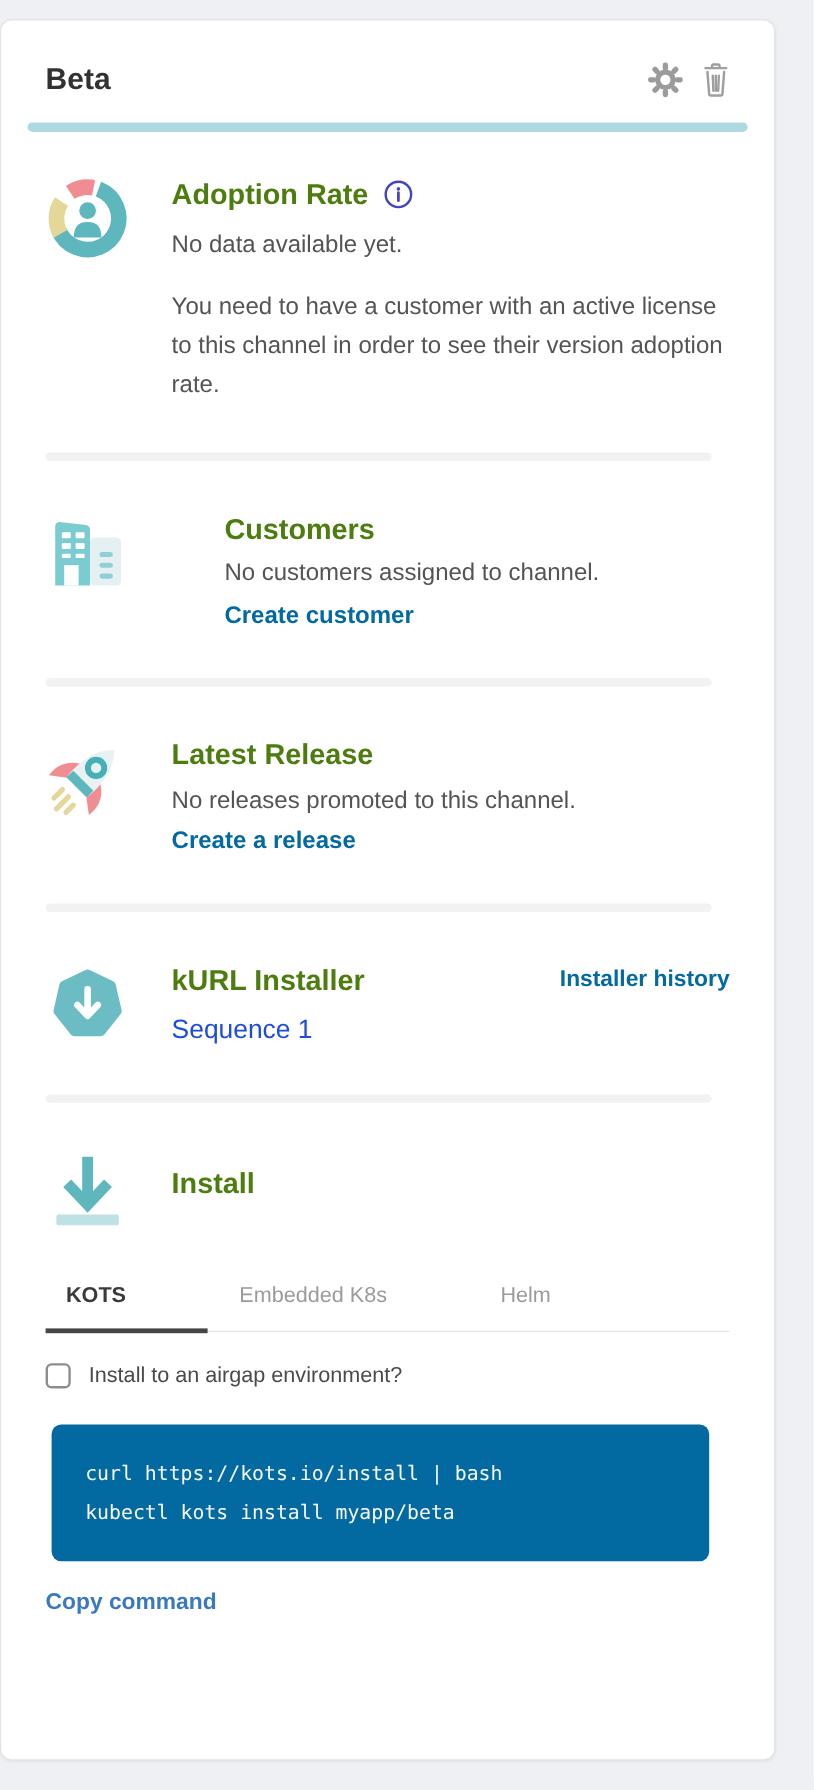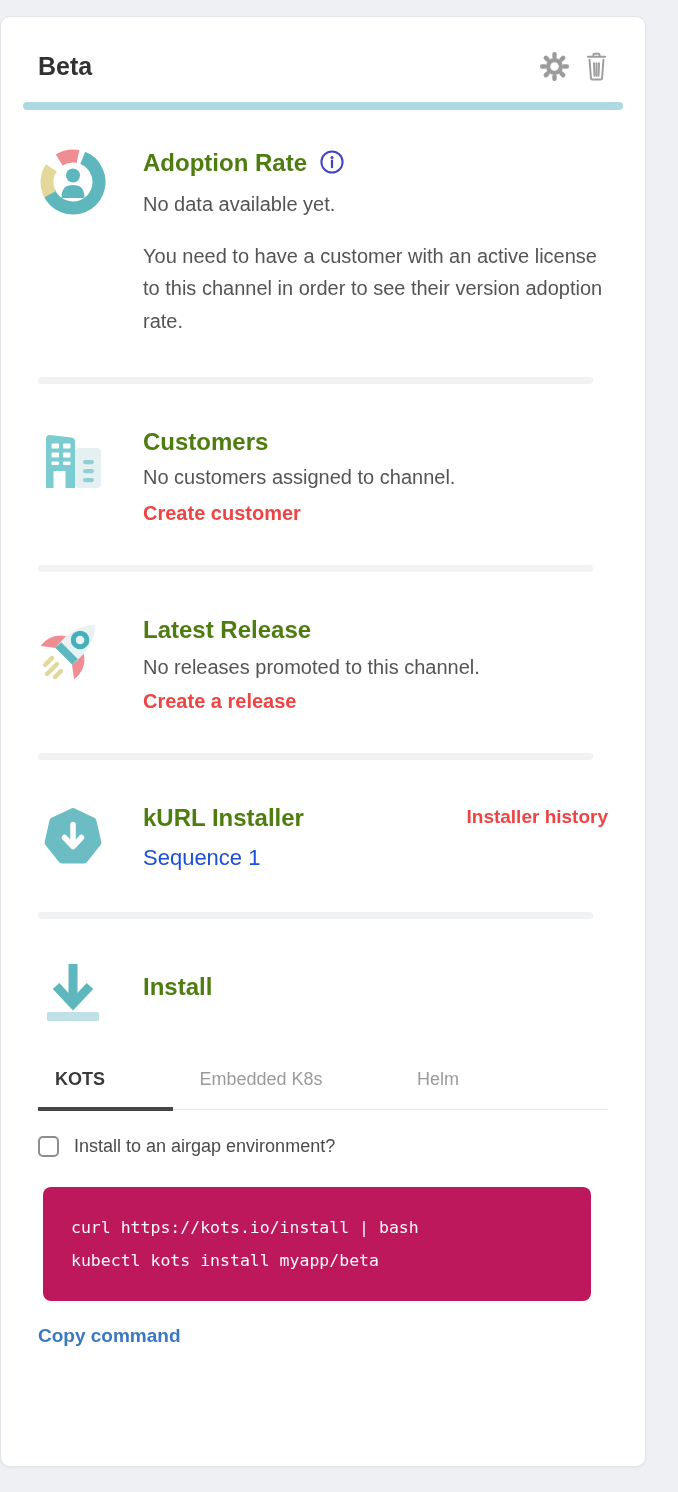--- a/index.html
+++ b/index.html
@@ -24,35 +24,35 @@
     margin:34px 35px 0 37px;
   }
   .card-title { font-size:25px; font-weight:700; color:#323232; }
   .header-actions { display:flex; align-items:center; gap:13px; }
   .icon-btn { background:none; border:none; padding:0; cursor:pointer; line-height:0; }
   .accent-rule { height:8px; background:#aed9e2; border-radius:4px; margin:20px 22px 0; }
 
   .sections { padding:0 37px; }
   .section { display:flex; }
   .s-adoption  { margin-top:37px; }
-  .s-customers { margin-top:42px; }
+  .s-customers { margin-top:42px;gap:44px; }
   .s-release   { margin-top:42px; }
   .s-kurl      { margin-top:42px; }
   .s-install   { margin-top:40px; }
   .section-icon { flex:0 0 70px; width:70px; line-height:0; }
   .section-body { margin-left:35px; flex:1; min-width:0; }
   .section-title {
     margin:2px 0 0; font-size:24px; font-weight:700; color:#4d7c0f;
     display:flex; align-items:flex-start; gap:12px;
   }
   .muted { font-size:20px; color:#545454; }
   .empty-text { margin-top:16px; }
   .hint-text { margin-top:24px; max-width:462px; line-height:1.62; }
   .link {
-    color:#ef4444; font-size:20px; font-weight:600;
+    color:#0369a1; font-size:20px; font-weight:600;
     text-decoration:none; display:inline-block; cursor:pointer;
   }
   .customers-link { margin-top:13px; }
   .release-link { margin-top:11px; }
   .divider { height:7px; background:#f1f2f4; border-radius:4px; margin:40px 15px 0 0; }
 
   .kurl-body { display:flex; }
   .kurl-col { flex:1; }
   .kurl-seq { margin-top:13px; font-size:22px; color:#1d4ed8; }
   .history-link { font-size:19px; margin-top:4px; }
@@ -69,21 +69,21 @@
   .tab.active { color:#3a3a3a; font-weight:600; border-bottom-color:#464646; }
 
   .airgap-row { display:flex; align-items:center; gap:15px; margin-top:26px; }
   .checkbox {
     width:21px; height:21px; border:2px solid #8d8d8d; border-radius:5px;
     background:#fff; cursor:pointer; flex:0 0 21px;
   }
   .airgap-label { font-size:18px; color:#4a4a4a; }
 
   .code-block {
-    background:#be185d; color:#f8f8f8;
+    background:#0369a1; color:#f8f8f8;
     border-radius:8px;
     margin:30px 17px 0 5px;
     padding:24px 28px;
     font-family:"DejaVu Sans Mono", monospace;
     font-size:16.5px; line-height:2.0;
     white-space:pre;
   }
   .copy-link { margin-top:24px; font-size:19px; color:#3b78c2; }
 </style>
 </head>

